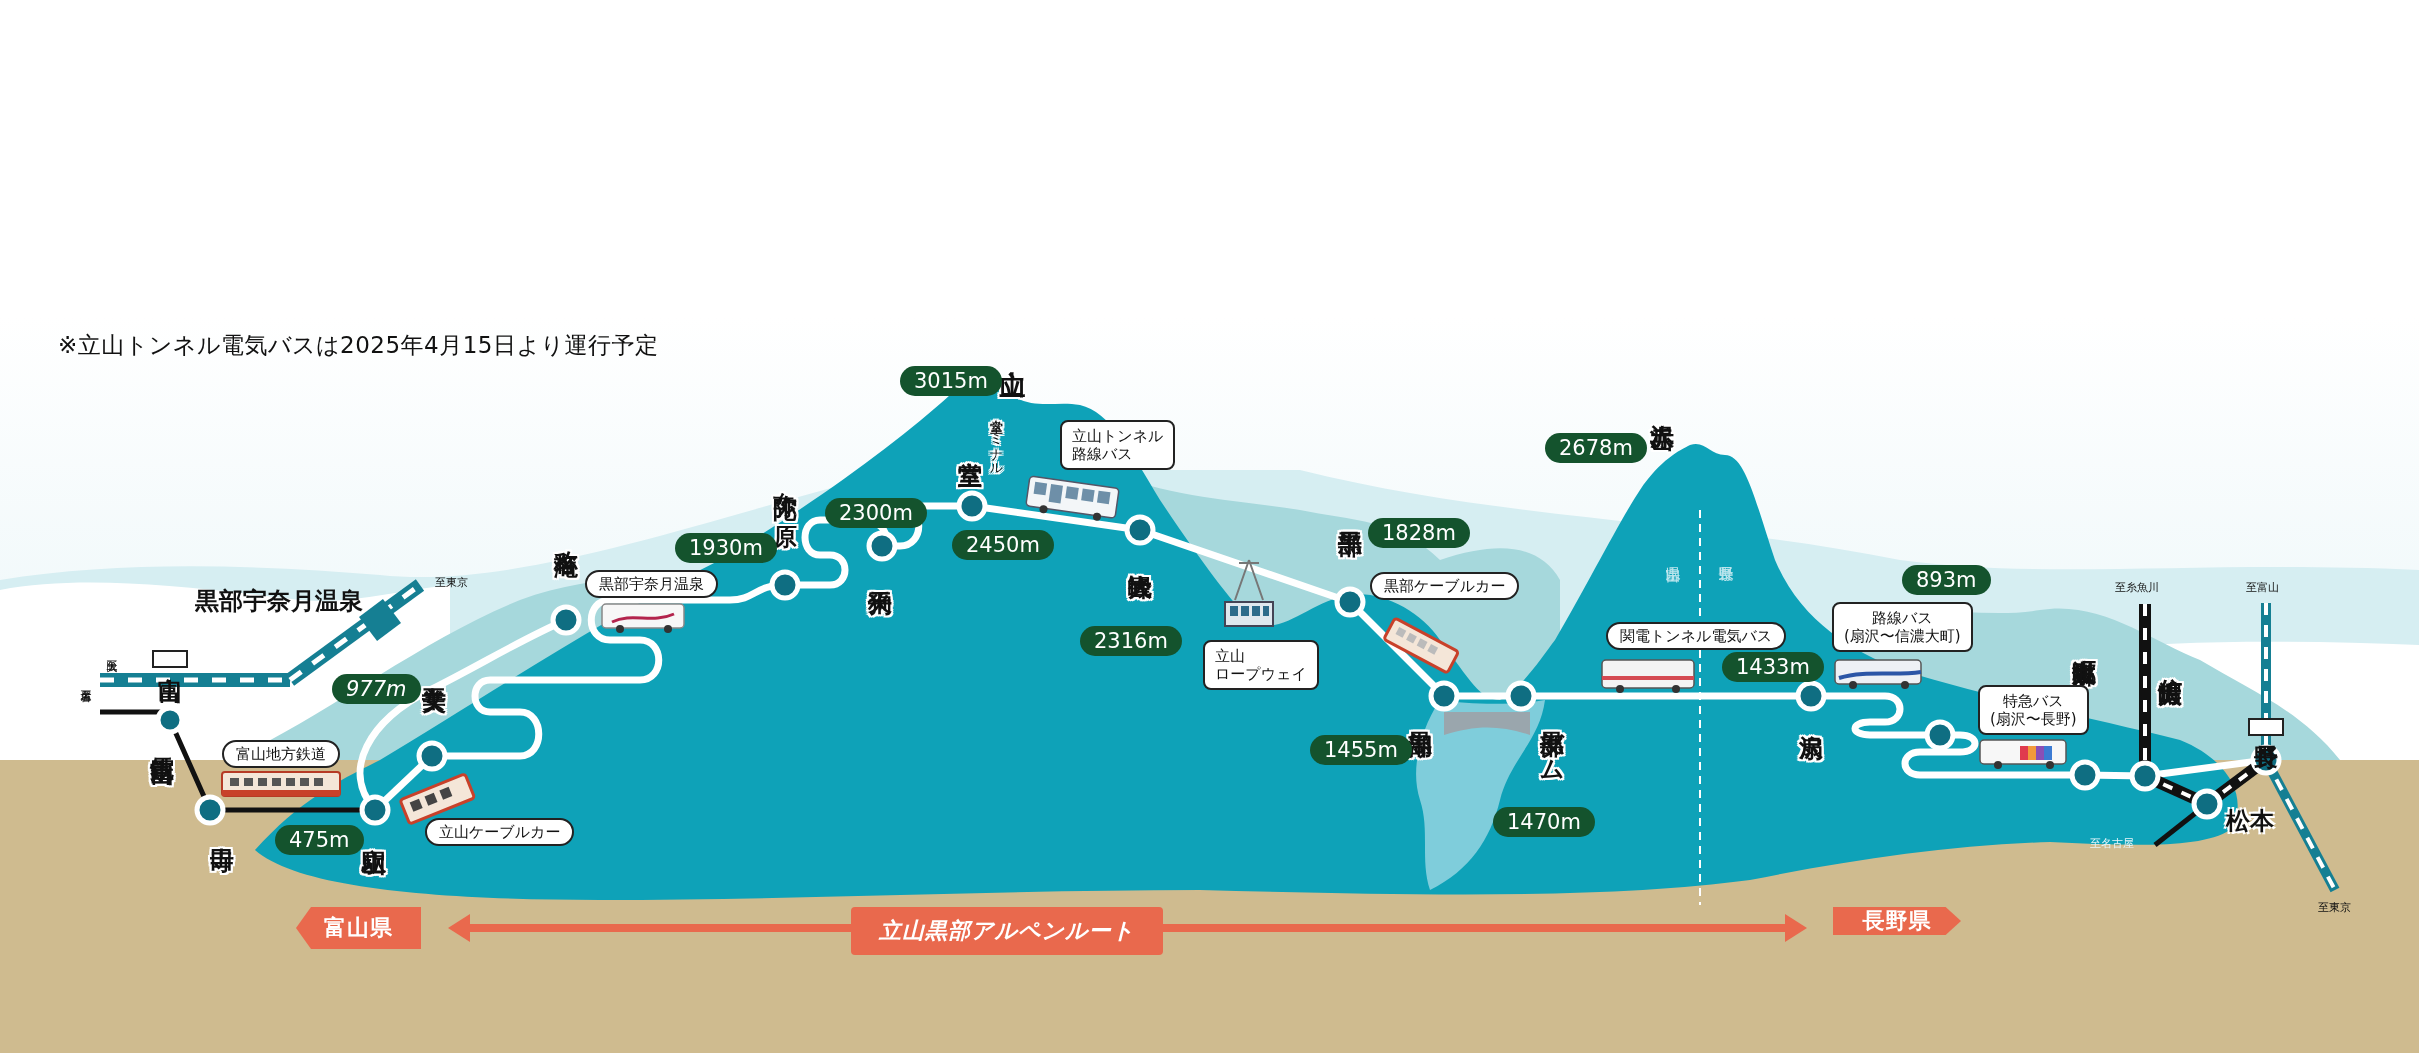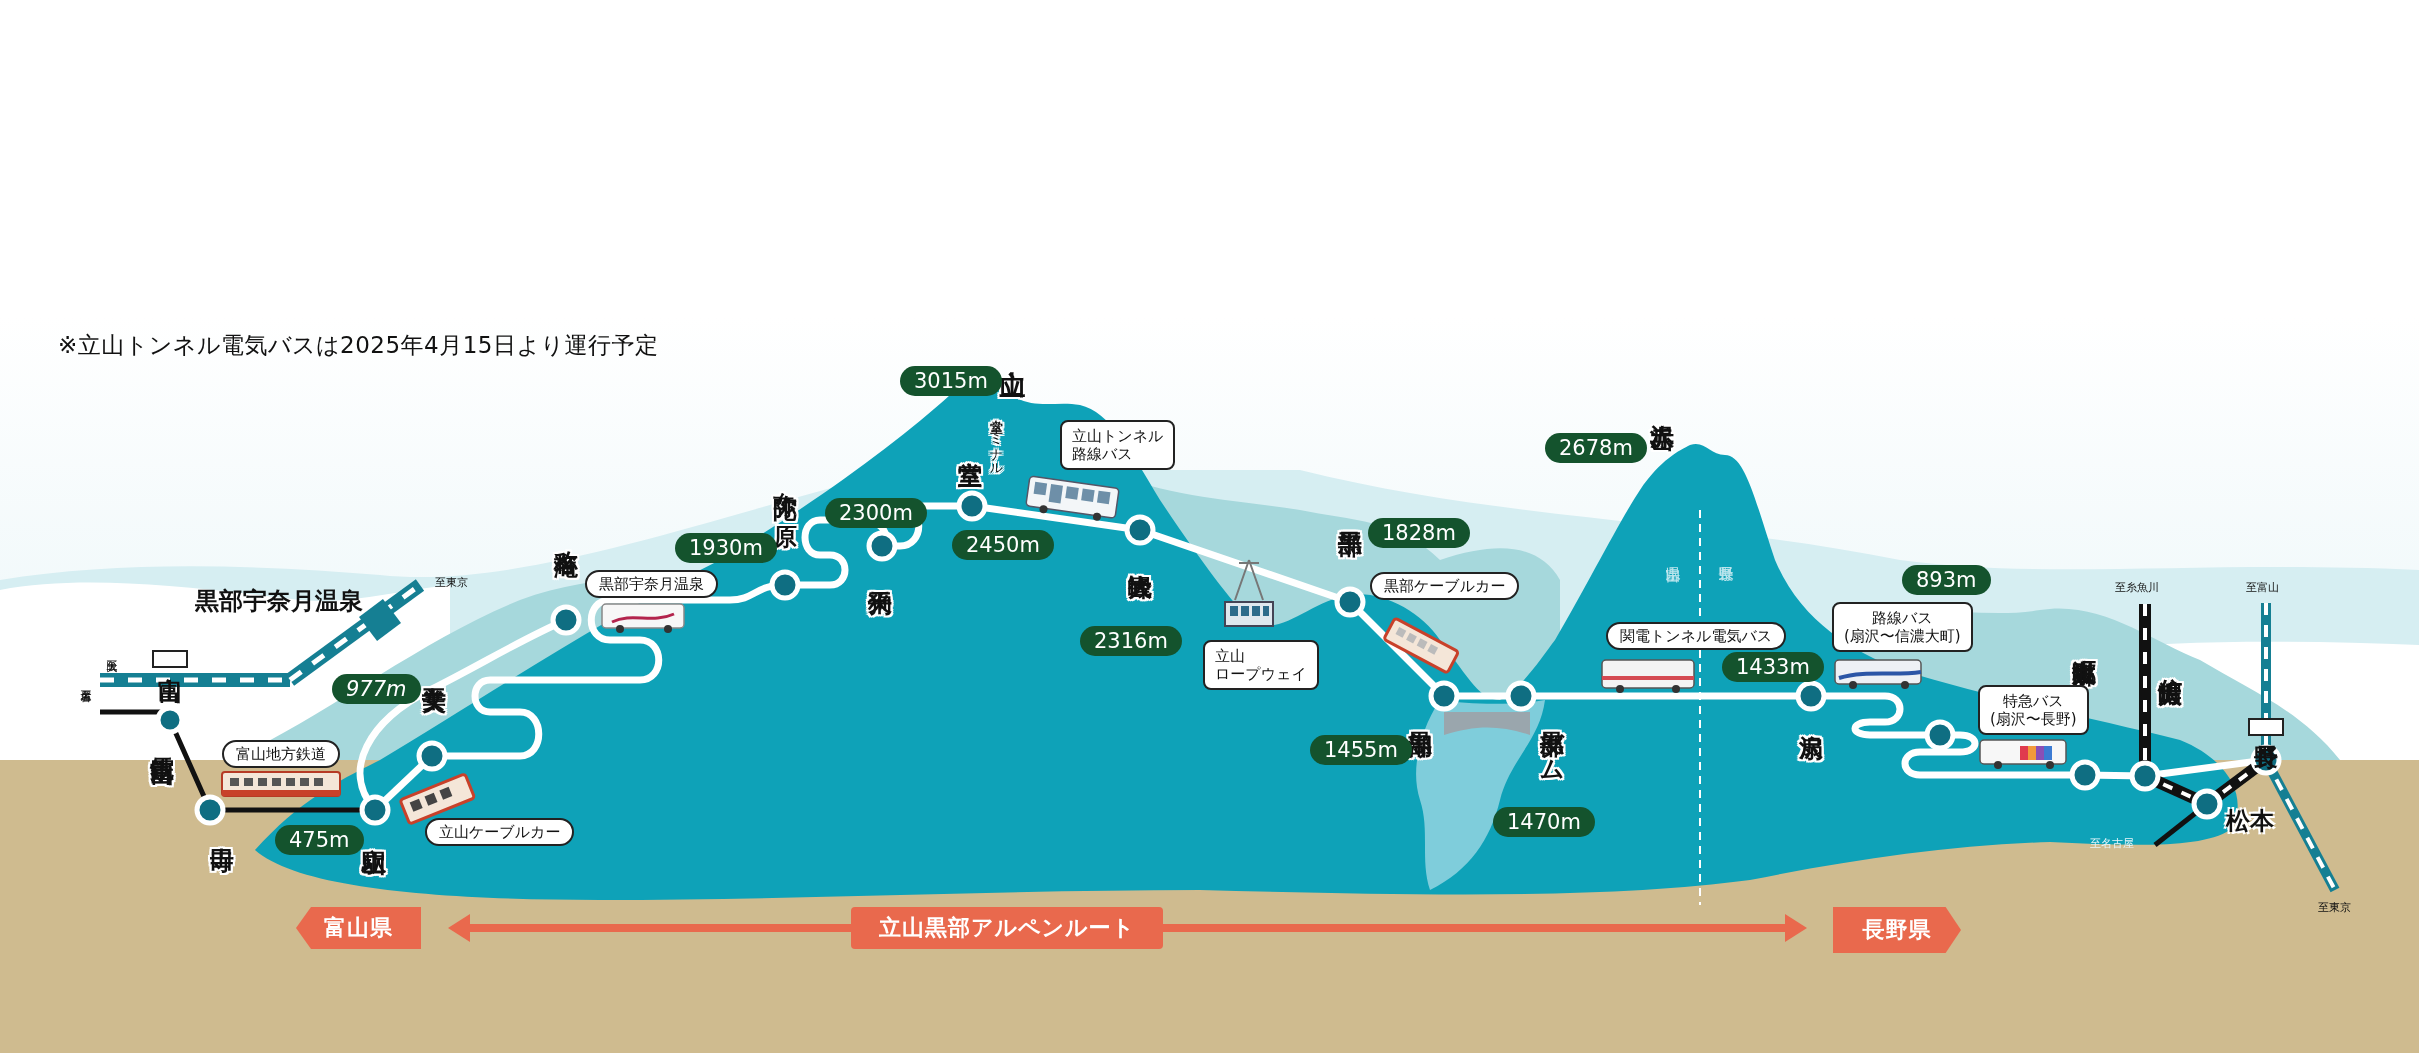--- a/index.html
+++ b/index.html
@@ -17,23 +17,23 @@
   .pill { position:absolute; background:#fff; border:2px solid #222; border-radius:14px; font-size:15px;
           color:#111; padding:3px 12px; white-space:nowrap; line-height:18px; text-align:center; }
   .pill.sq { border-radius:8px; padding:5px 10px; }
   .tiny { position:absolute; font-size:11px; color:#111; white-space:nowrap; }
   .tiny.v { writing-mode:vertical-rl; text-orientation:upright; line-height:1; }
   .tiny.white { color:#e8f6fa; }
   .pref-v { position:absolute; writing-mode:vertical-rl; text-orientation:upright; color:#bde6ee;
             font-size:15px; line-height:1; }
   .tag { position:absolute; background:#e9694d; color:#fff; font-size:22px; font-weight:bold;
          display:flex; align-items:center; justify-content:center; letter-spacing:1px; }
-  .route-title { position:absolute; left:851px; top:907px; width:312px; height:42px; background:#e9694d; color:#fff;
+  .route-title { position:absolute; left:851px; top:907px; width:312px; height:48px; background:#e9694d; color:#fff;
                  font-size:22px; font-weight:bold; display:flex; align-items:center; justify-content:center;
-                 border-radius:4px; letter-spacing:1px; }
+                 border-radius:4px; letter-spacing:1px;font-style:italic; }
 </style>
 </head>
 <body>
 
 <svg id="map-svg" viewBox="0 0 2419 1053" xmlns="http://www.w3.org/2000/svg">
   <defs>
     <linearGradient id="sky" x1="0" y1="0" x2="0" y2="1">
       <stop offset="0" stop-color="#ffffff"></stop>
       <stop offset="0.3" stop-color="#ffffff"></stop>
       <stop offset="1" stop-color="#dcf0f4"></stop>
@@ -276,13 +276,13 @@
 <div class="tiny" style="left:2115px;top:580px;">至糸魚川</div>
 <div class="tiny" style="left:2246px;top:580px;">至富山</div>
 <div class="tiny white" style="left:2090px;top:836px;">至名古屋</div>
 <div class="tiny" style="left:2318px;top:900px;">至東京</div>
 
 <div class="pref-v" style="left:1665px;top:555px;">富山県</div>
 <div class="pref-v" style="left:1718px;top:555px;">長野県</div>
 
 <div class="tag" style="left:296px;top:907px;width:125px;height:42px;clip-path:polygon(12% 0,100% 0,100% 100%,12% 100%,0 50%);">富山県</div>
 <div class="route-title">立山黒部アルペンルート</div>
-<div class="tag" style="left:1833px;top:907px;width:128px;height:46px;clip-path:polygon(0 0,88% 0,100% 50%,88% 100%,0 100%);">長野県</div>
+<div class="tag" style="left:1833px;top:907px;width:128px;height:28px;clip-path:polygon(0 0,88% 0,100% 50%,88% 100%,0 100%);">長野県</div>
 
 </body></html>

